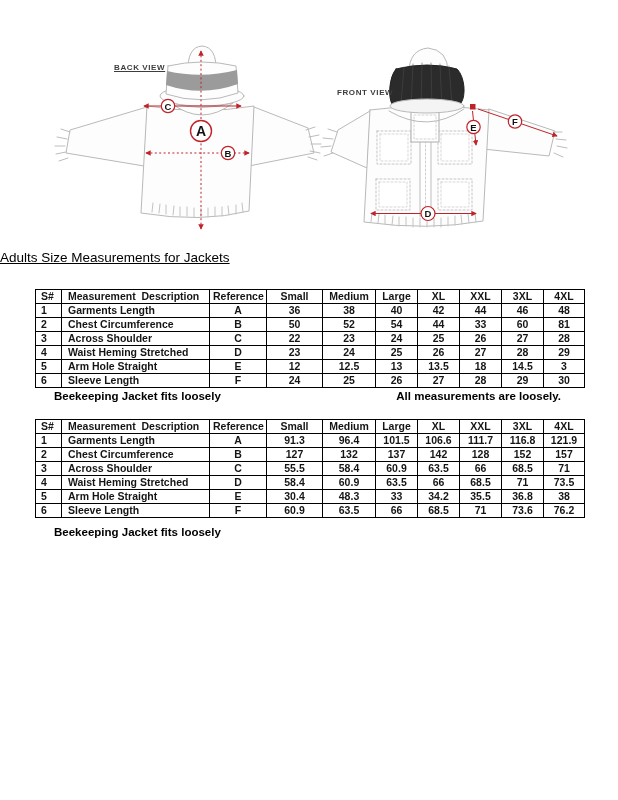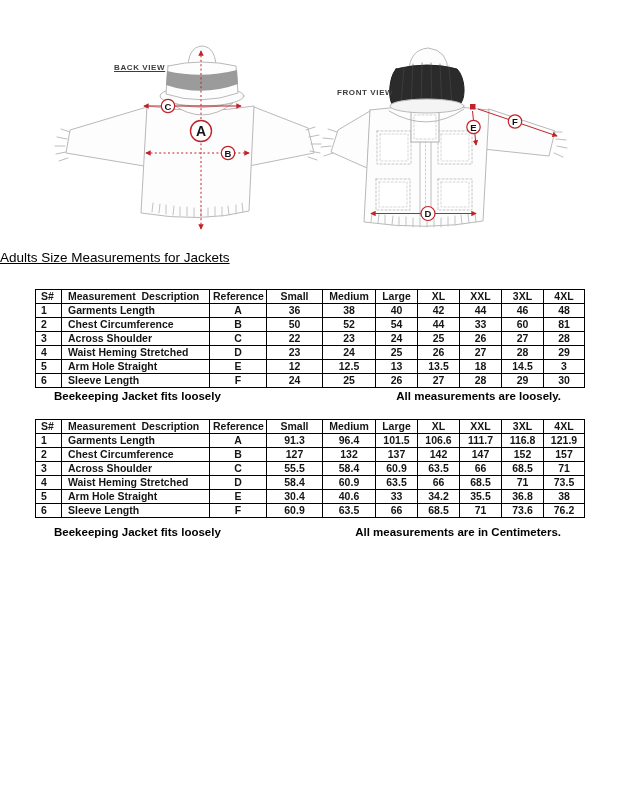--- a/index.html
+++ b/index.html
@@ -298,21 +298,21 @@
           <td>121.9</td>
         </tr>
         <tr>
           <td>2</td>
           <td>Chest Circumference</td>
           <td>B</td>
           <td>127</td>
           <td>132</td>
           <td>137</td>
           <td>142</td>
-          <td>147</td>
+          <td>128</td>
           <td>152</td>
           <td>157</td>
         </tr>
         <tr>
           <td>3</td>
           <td>Across Shoulder</td>
           <td>C</td>
           <td>55.5</td>
           <td>58.4</td>
           <td>60.9</td>
@@ -331,21 +331,21 @@
           <td>66</td>
           <td>68.5</td>
           <td>71</td>
           <td>73.5</td>
         </tr>
         <tr>
           <td>5</td>
           <td>Arm Hole Straight</td>
           <td>E</td>
           <td>30.4</td>
-          <td>40.6</td>
+          <td>48.3</td>
           <td>33</td>
           <td>34.2</td>
           <td>35.5</td>
           <td>36.8</td>
           <td>38</td>
         </tr>
         <tr>
           <td>6</td>
           <td>Sleeve Length</td>
           <td>F</td>
@@ -354,16 +354,15 @@
           <td>66</td>
           <td>68.5</td>
           <td>71</td>
           <td>73.6</td>
           <td>76.2</td>
         </tr>
       </tbody>
   </table>
   <div class="table-note cm">
     <span>Beekeeping Jacket fits loosely</span>
-    <span>All measurements are in Centimeters.</span>
   </div>
 
 </div>
 
 </body></html>

